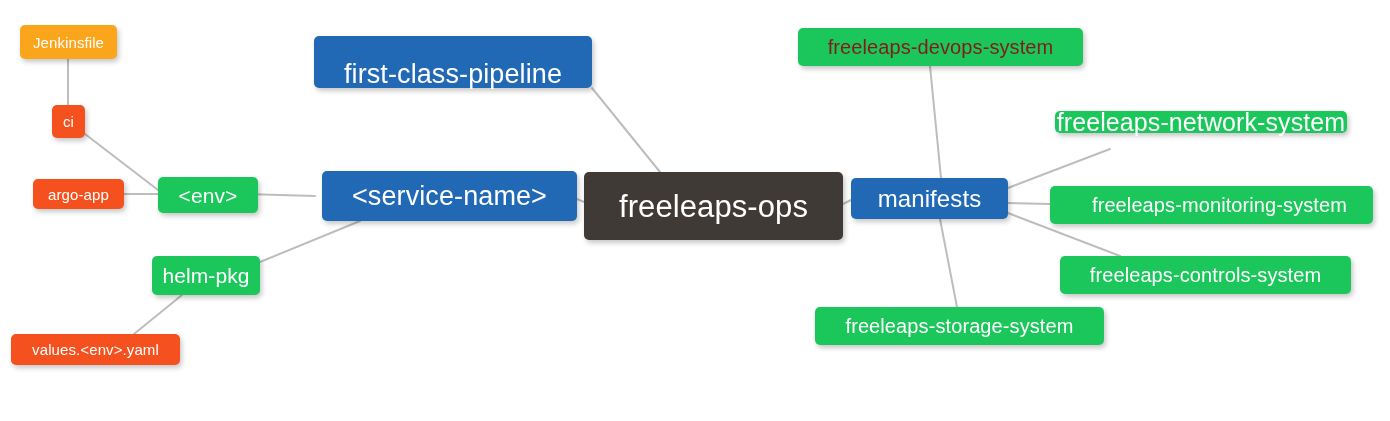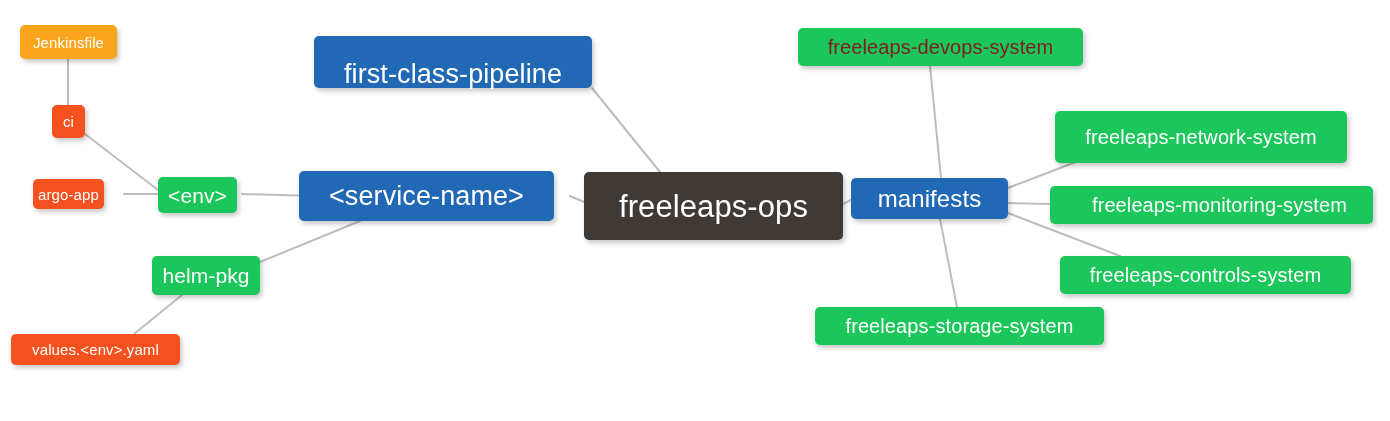--- a/index.html
+++ b/index.html
@@ -58,48 +58,48 @@
       <line x1="1008" y1="213" x2="1120" y2="256" stroke="#BDBDBD" stroke-width="2" stroke-linecap="round"></line>
       <line x1="940" y1="219" x2="957" y2="307" stroke="#BDBDBD" stroke-width="2" stroke-linecap="round"></line>
     </svg>
   <div id="node-layer">
       <div class="node n-orange" style="left: 20px; top: 25px; width: 97px; height: 34px; font-size: 15px; color: rgb(255, 255, 255); align-items: center;">
         <span>Jenkinsfile</span>
       </div>
       <div class="node n-red" style="left: 52px; top: 105px; width: 33px; height: 33px; font-size: 15px; color: rgb(255, 255, 255);">
         <span>ci</span>
       </div>
-      <div class="node n-red" style="left: 33px; top: 179px; width: 71px; height: 30px; font-size: 15px; color: rgb(255, 255, 255);">
+      <div class="node n-red" style="left: 33px; top: 179px; width: 91px; height: 30px; font-size: 15px; color: rgb(255, 255, 255);">
         <span>argo-app</span>
       </div>
-      <div class="node n-green" style="left: 158px; top: 177px; width: 79px; height: 36px; font-size: 21px; color: rgb(255, 255, 255);">
+      <div class="node n-green" style="left: 158px; top: 177px; width: 100px; height: 36px; font-size: 21px; color: rgb(255, 255, 255);">
         <span>&lt;env&gt;</span>
       </div>
       <div class="node n-green" style="left: 152px; top: 256px; width: 108px; height: 39px; font-size: 21px; color: rgb(255, 255, 255);">
         <span>helm-pkg</span>
       </div>
       <div class="node n-red" style="left: 11px; top: 334px; width: 169px; height: 31px; font-size: 15px; color: rgb(255, 255, 255);">
         <span>values.&lt;env&gt;.yaml</span>
       </div>
       <div class="node n-blue" style="left: 314px; top: 36px; width: 278px; height: 52px; font-size: 27px; color: rgb(255, 255, 255); align-items: flex-end;">
         <span>first-class-pipeline</span>
       </div>
-      <div class="node n-blue" style="left: 299px; top: 171px; width: 255px; height: 50px; font-size: 27px; color: rgb(255, 255, 255);">
+      <div class="node n-blue" style="left: 322px; top: 171px; width: 255px; height: 50px; font-size: 27px; color: rgb(255, 255, 255);">
         <span>&lt;service-name&gt;</span>
       </div>
       <div class="node n-dark" style="left: 584px; top: 172px; width: 259px; height: 68px; font-size: 31px; color: rgb(255, 255, 255);">
         <span>freeleaps-ops</span>
       </div>
       <div class="node n-blue" style="left: 851px; top: 178px; width: 157px; height: 41px; font-size: 24px; color: rgb(255, 255, 255);">
         <span>manifests</span>
       </div>
       <div class="node n-green" style="left: 798px; top: 28px; width: 285px; height: 38px; font-size: 20px; color: #7f1d1d;">
         <span>freeleaps-devops-system</span>
       </div>
-      <div class="node n-green" style="left: 1055px; top: 111px; width: 292px; height: 52px; font-size: 20px; color: rgb(255, 255, 255);">
+      <div class="node n-green" style="left: 1055px; top: 111px; width: 292px; height: 22px; font-size: 25px; color: rgb(255, 255, 255);">
         <span>freeleaps-network-system</span>
       </div>
       <div class="node n-green" style="left: 1050px; top: 186px; width: 323px; height: 38px; font-size: 20px; color: rgb(255, 255, 255); padding-left: 16px;">
         <span>freeleaps-monitoring-system</span>
       </div>
       <div class="node n-green" style="left: 1060px; top: 256px; width: 291px; height: 38px; font-size: 20px; color: rgb(255, 255, 255);">
         <span>freeleaps-controls-system</span>
       </div>
       <div class="node n-green" style="left: 815px; top: 307px; width: 289px; height: 38px; font-size: 20px; color: rgb(255, 255, 255);">
         <span>freeleaps-storage-system</span>

